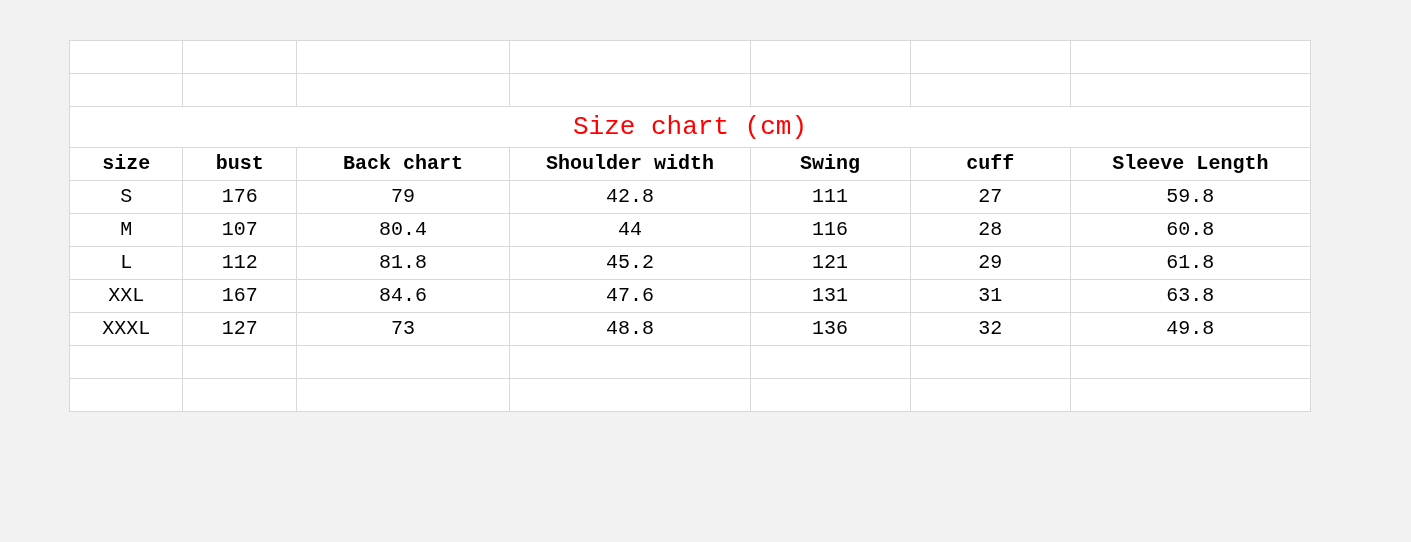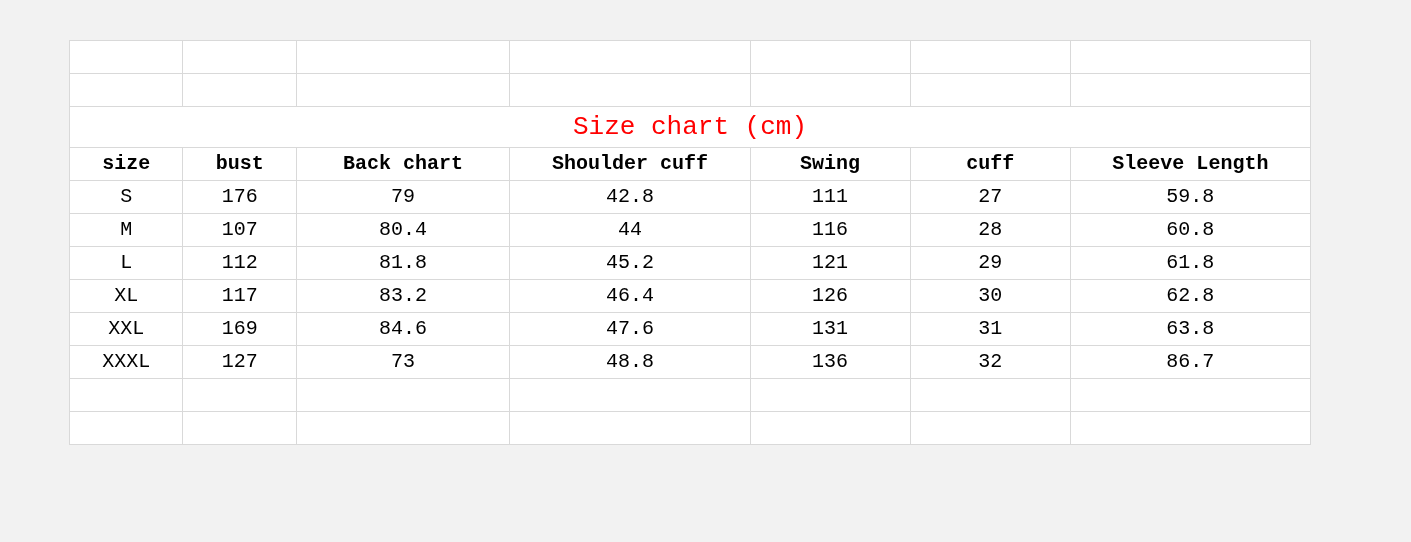--- a/index.html
+++ b/index.html
@@ -84,21 +84,21 @@
       </tr>
 
       <tr>
         <td colspan="7" class="title-cell">Size chart (cm)</td>
       </tr>
 
       <tr class="header-row">
         <td>size</td>
         <td>bust</td>
         <td>Back chart</td>
-        <td>Shoulder cuff</td>
+        <td>Shoulder width</td>
         <td>Swing</td>
         <td>cuff</td>
         <td>Sleeve Length</td>
       </tr>
 
       <tr>
         <td>S</td>
         <td>176</td>
         <td>79</td>
         <td>42.8</td>
@@ -118,45 +118,36 @@
       <tr>
         <td>L</td>
         <td>112</td>
         <td>81.8</td>
         <td>45.2</td>
         <td>121</td>
         <td>29</td>
         <td>61.8</td>
       </tr>
       <tr>
-        <td>XL</td>
-        <td>117</td>
-        <td>83.2</td>
-        <td>46.4</td>
-        <td>126</td>
-        <td>30</td>
-        <td>62.8</td>
-      </tr>
-      <tr>
         <td>XXL</td>
-        <td>169</td>
+        <td>167</td>
         <td>84.6</td>
         <td>47.6</td>
         <td>131</td>
         <td>31</td>
         <td>63.8</td>
       </tr>
       <tr>
         <td>XXXL</td>
         <td>127</td>
         <td>73</td>
         <td>48.8</td>
         <td>136</td>
         <td>32</td>
-        <td>86.7</td>
+        <td>49.8</td>
       </tr>
 
       <tr>
         <td></td>
         <td></td>
         <td></td>
         <td></td>
         <td></td>
         <td></td>
         <td></td>

